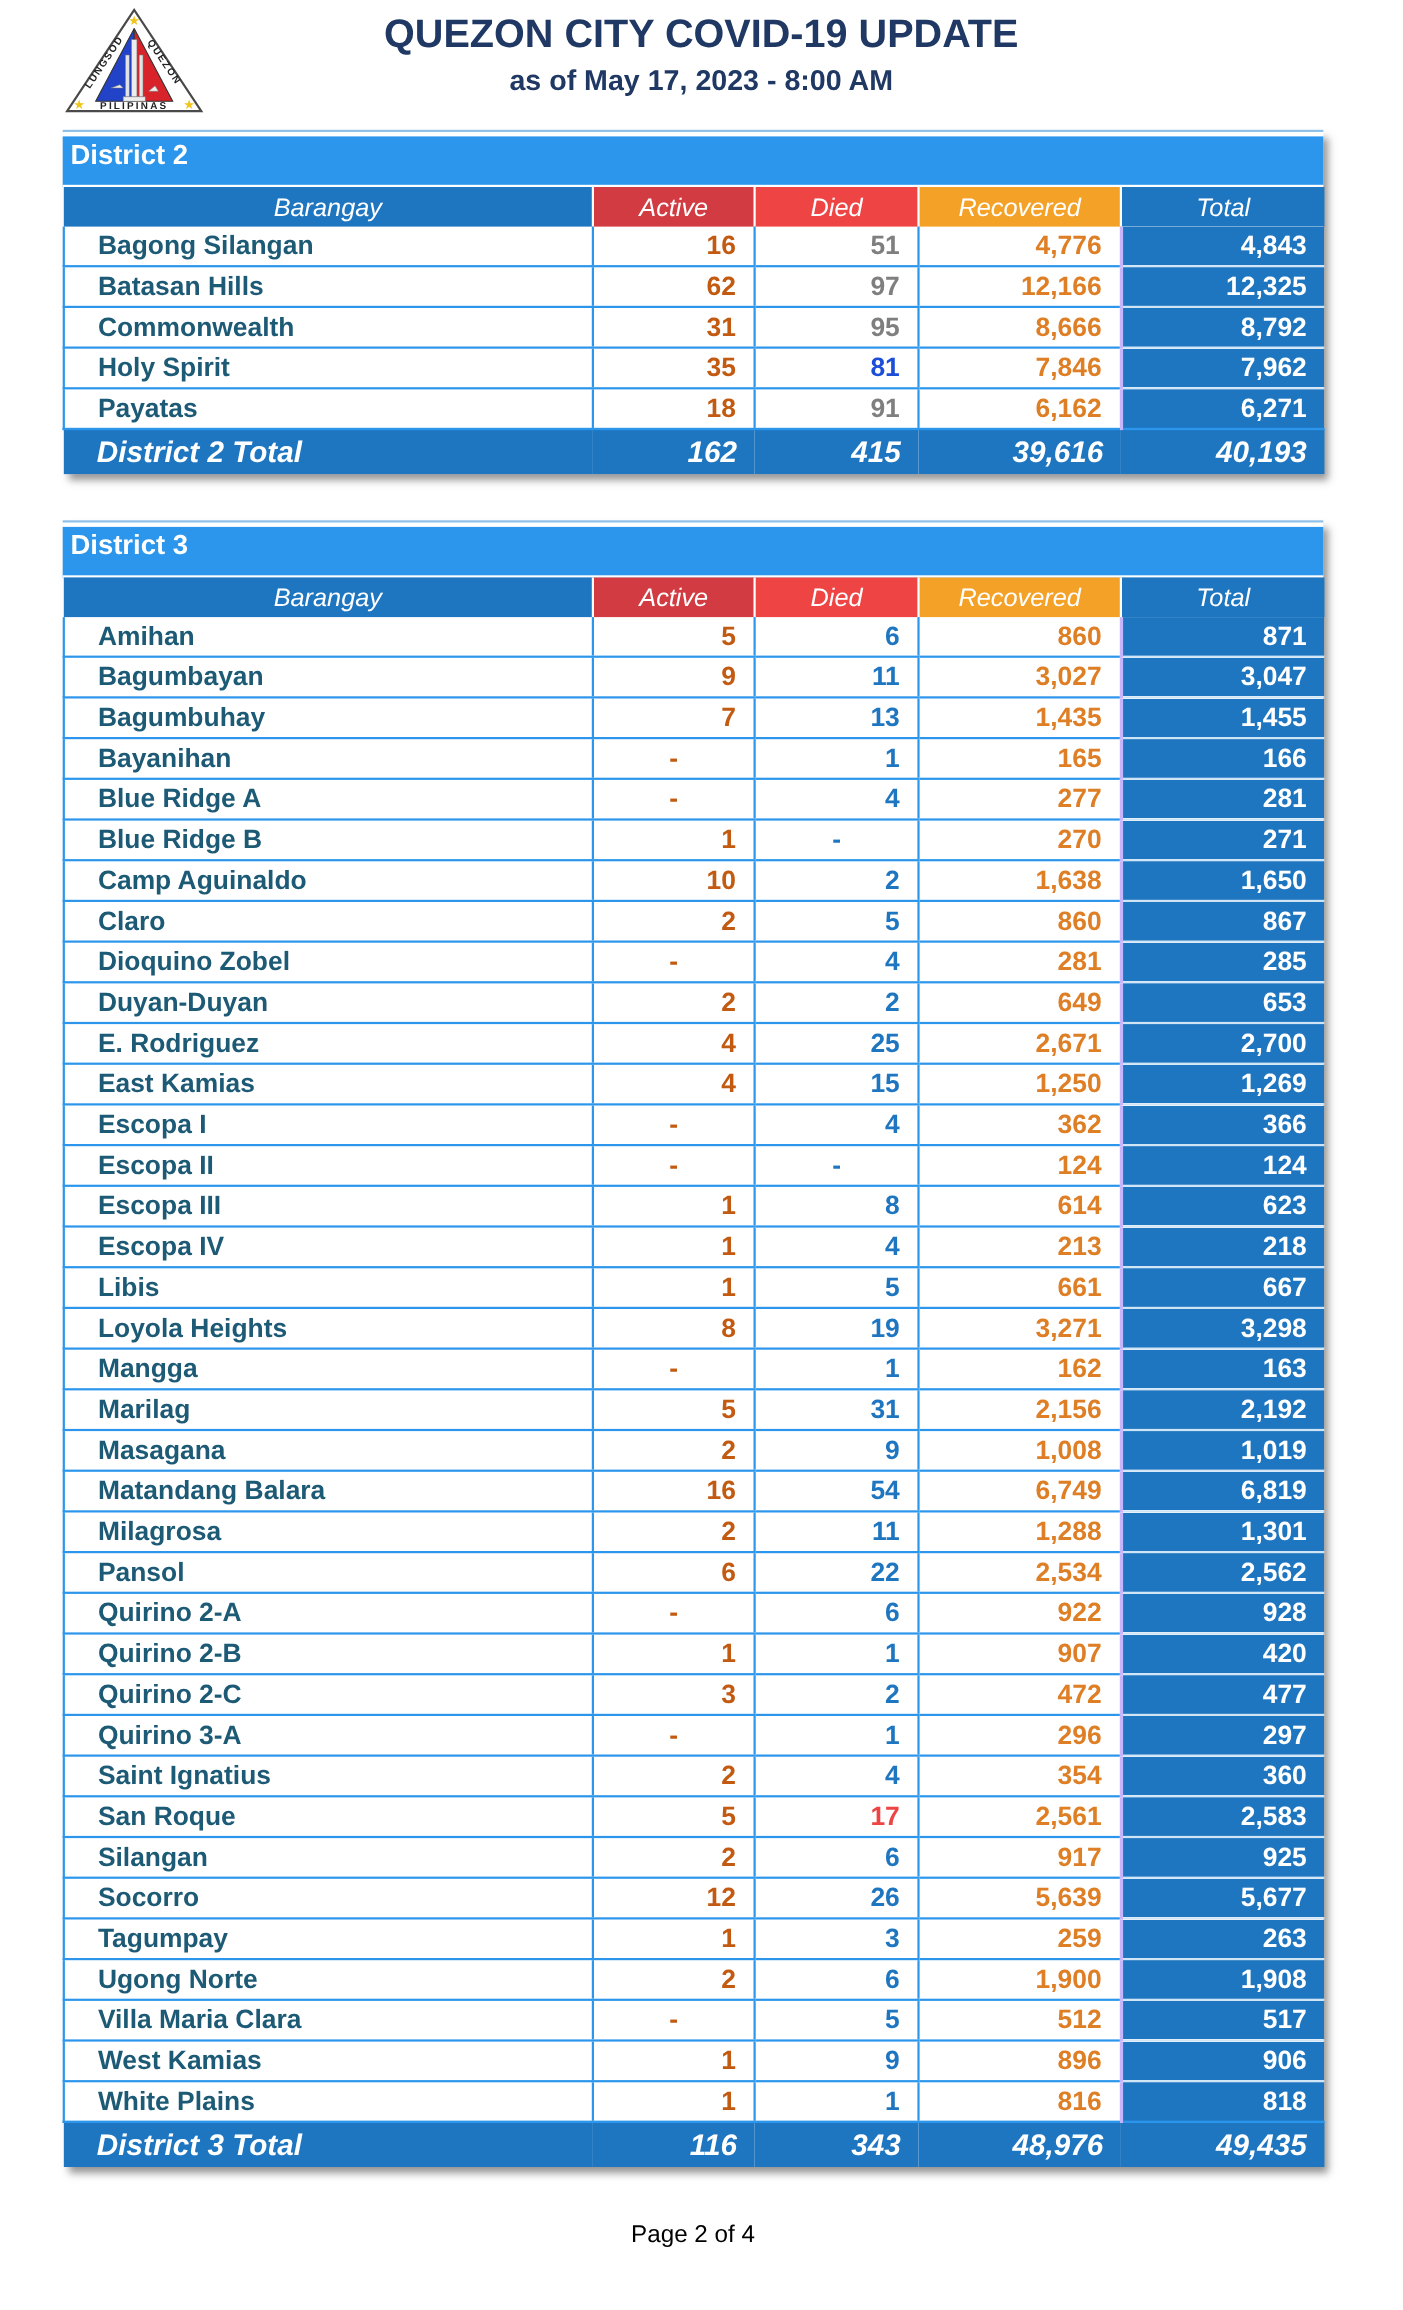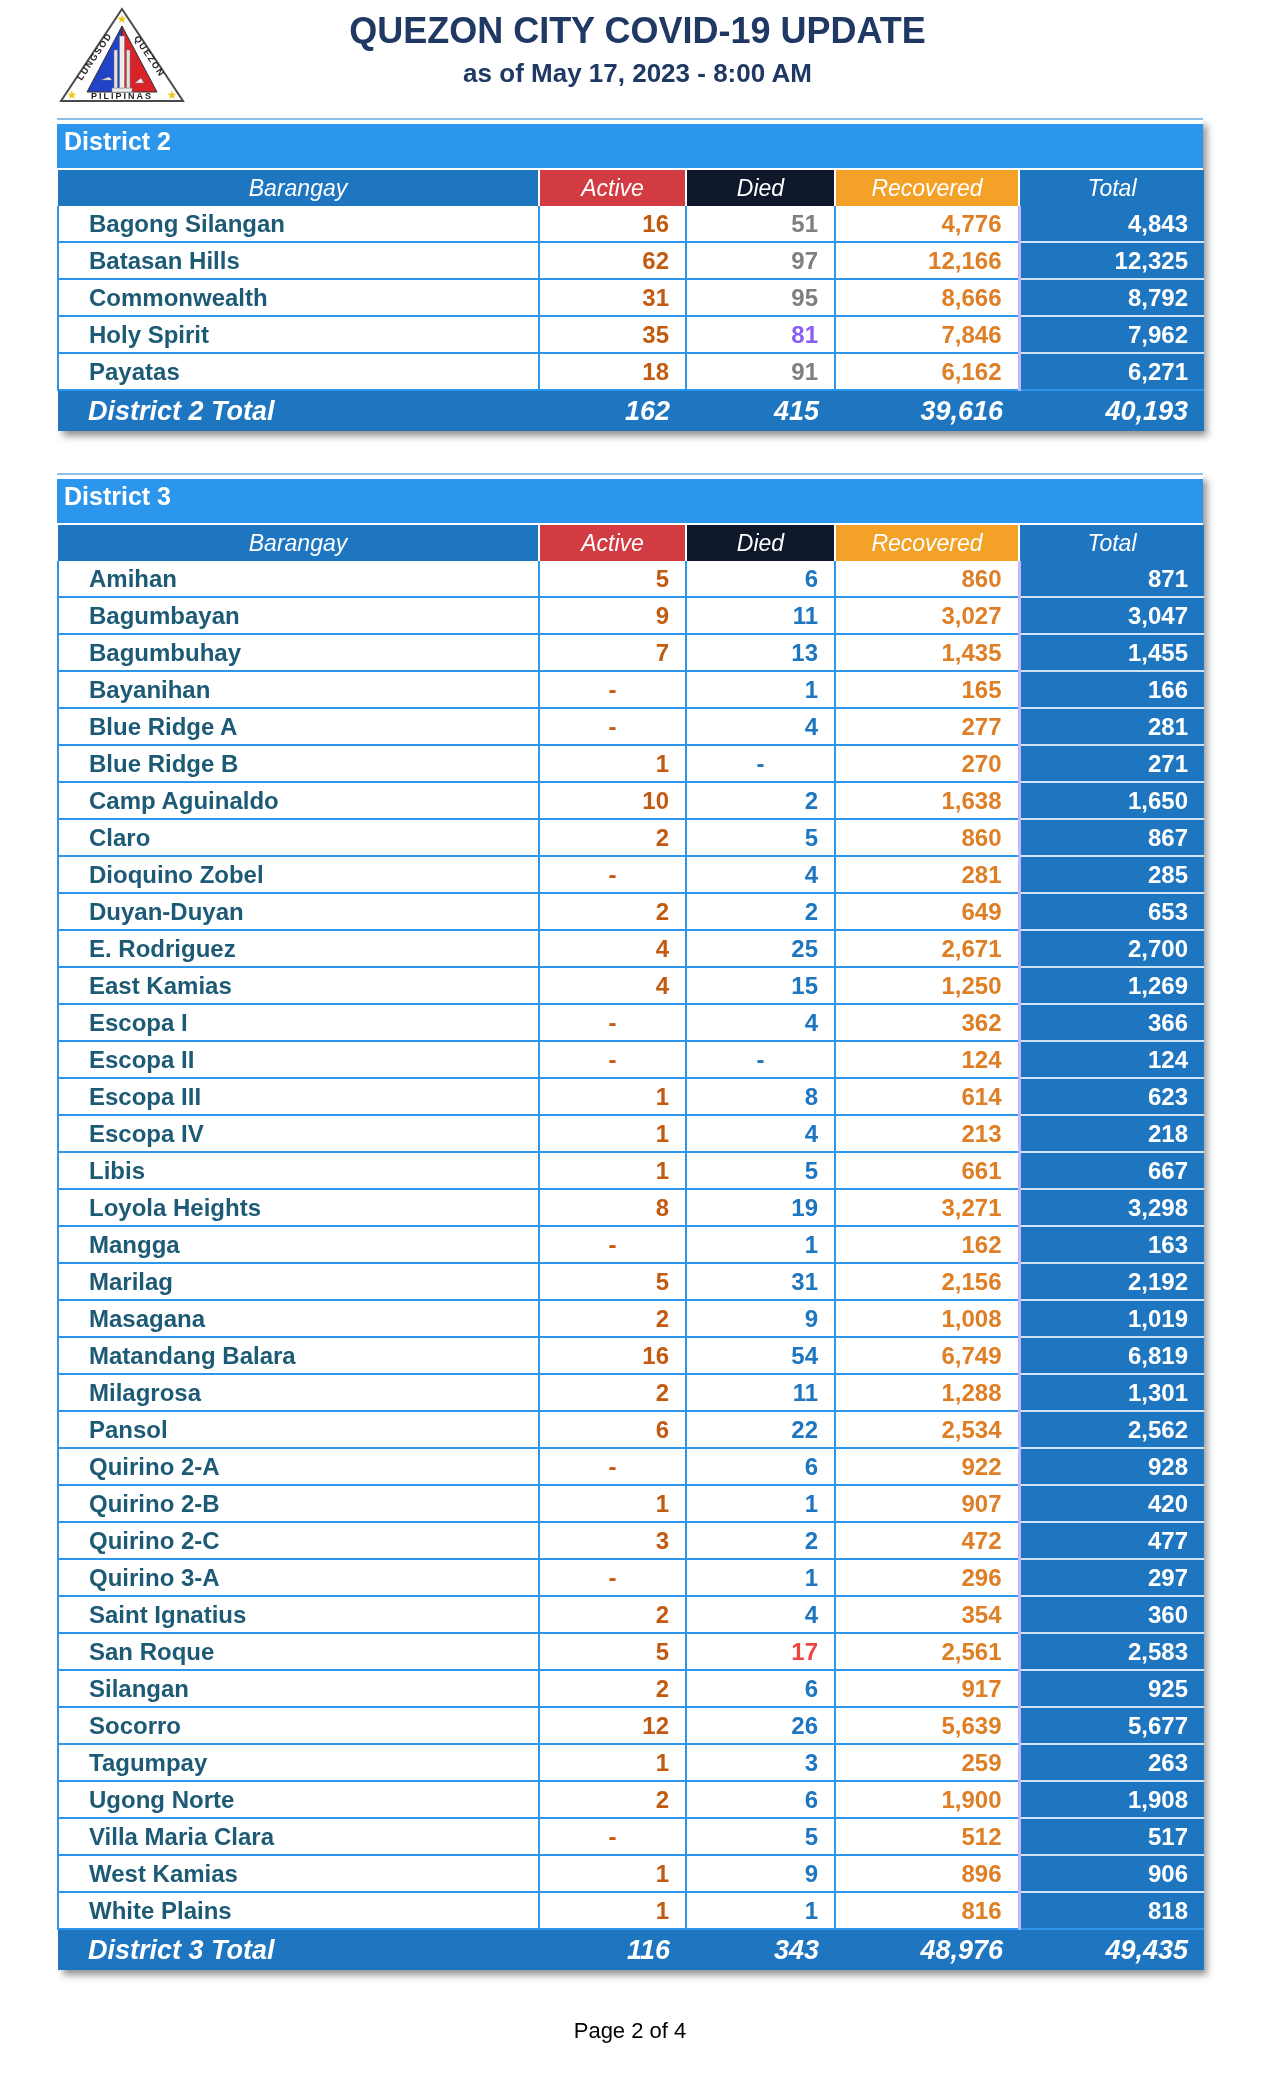--- a/index.html
+++ b/index.html
@@ -40,21 +40,21 @@
   table{border-collapse:collapse;width:100%;table-layout:fixed;}
   th{
     height:36px;
     font-style:italic;font-weight:400;
     color:#fff;font-size:23px;text-align:center;
     padding:0;
   }
   th + th{border-left:2px solid #fff;}
   .h-barangay,.h-total{background:#1F76C0;}
   .h-active{background:#D23B41;}
-  .h-died{background:#0f172a;}
+  .h-died{background:#ef4444;}
   .h-recovered{background:#F4A127;}
   tbody td{
     height:35px;
     border-bottom:2px solid #2B96EC;
     border-left:2px solid #2B96EC;
     font-weight:700;font-size:24px;
     padding:0;
     white-space:nowrap;
     overflow:hidden;
   }
@@ -152,21 +152,21 @@
           <tr>
             <td class="c0">Commonwealth</td>
             <td class="c1">31</td>
             <td class="c2" style="color: rgb(127, 127, 127);">95</td>
             <td class="c3">8,666</td>
             <td class="c4">8,792</td>
           </tr>
           <tr>
             <td class="c0">Holy Spirit</td>
             <td class="c1">35</td>
-            <td class="c2" style="color: #8b5cf6;">81</td>
+            <td class="c2" style="color: #1d4ed8;">81</td>
             <td class="c3">7,846</td>
             <td class="c4">7,962</td>
           </tr>
           <tr>
             <td class="c0">Payatas</td>
             <td class="c1">18</td>
             <td class="c2" style="color: rgb(127, 127, 127);">91</td>
             <td class="c3">6,162</td>
             <td class="c4">6,271</td>
           </tr>

